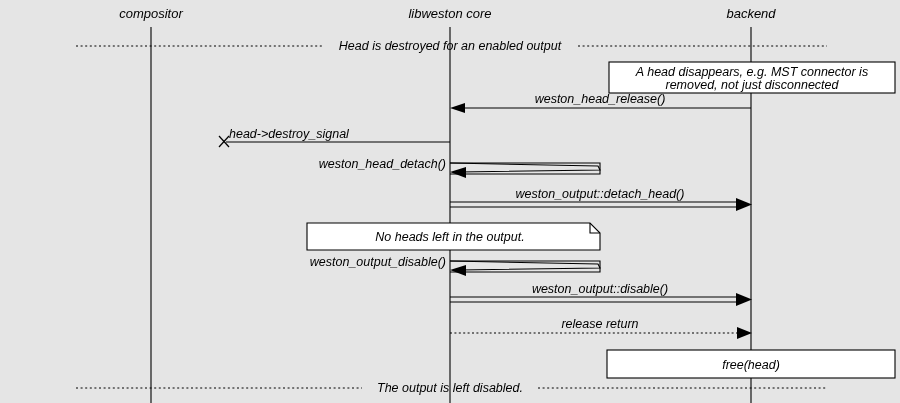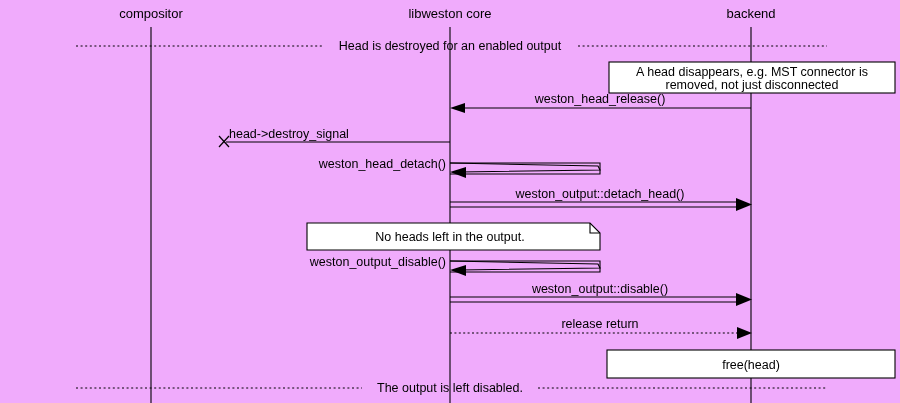--- a/index.html
+++ b/index.html
@@ -8,22 +8,23 @@
     background: #ffffff;
   }
   body {
     font-family: "Liberation Sans", sans-serif;
     color: #000000;
   }
   #diagram-root {
     position: relative;
     width: 900px;
     height: 403px;
-    background: #f0abfc;
+    background: #e5e5e5;
     overflow: hidden;
+    font-style: italic;
   }
   #seq-svg {
     position: absolute;
     top: 0;
     left: 0;
     width: 900px;
     height: 403px;
   }
   .lifeline-label {
     font-size: 13px;

